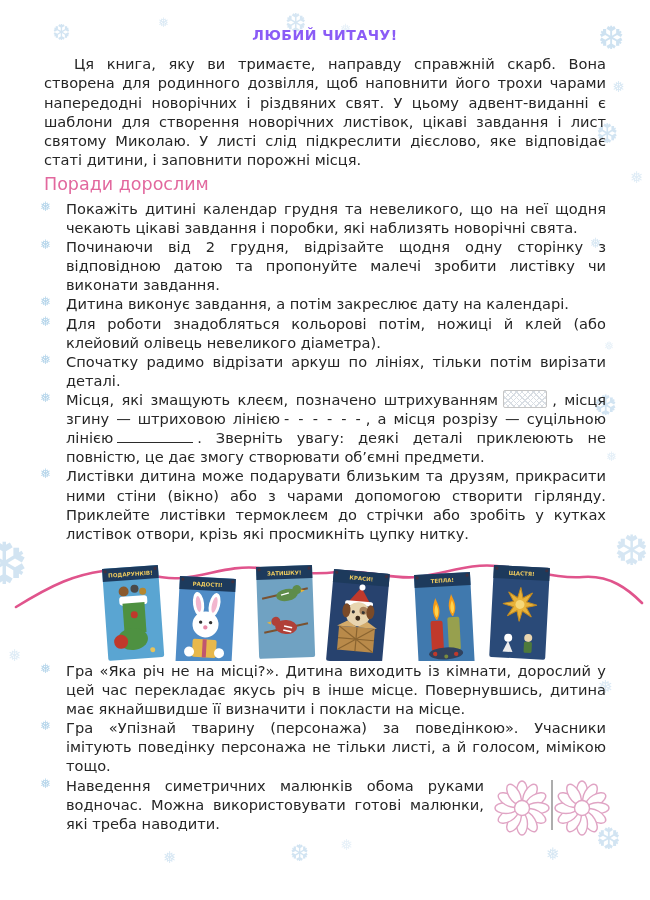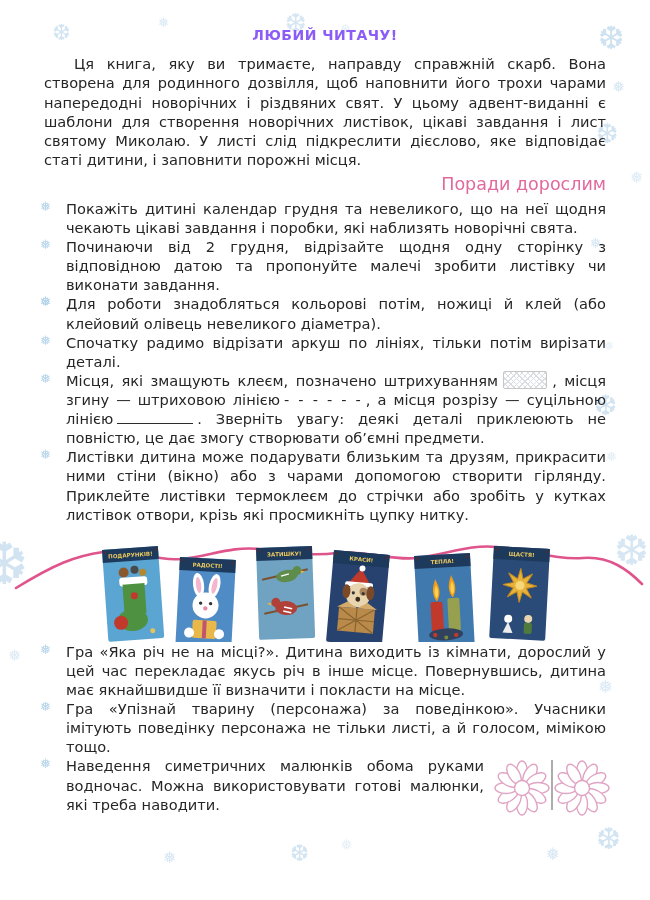--- a/index.html
+++ b/index.html
@@ -9,21 +9,21 @@
     font-family:"DejaVu Sans","Liberation Sans",sans-serif;
     font-size:14.6px;line-height:1.31;
   }
   .content{position:relative;padding:0 44px;z-index:2;}
   .title{
     text-align:center;margin:26px 0 10px;
     font-size:14px;font-weight:bold;color:#8b5cf6;letter-spacing:.5px;
   }
   .intro{margin:0;text-align:justify;text-indent:30px;}
   .sec-heading{
-    text-align:right;color:#e2689e;font-size:17.5px;font-weight:400;
+    text-align:left;color:#e2689e;font-size:17.5px;font-weight:400;
     margin:4px 0 3px;
   }
   ul.tips{list-style:none;margin:0;padding:0;}
   ul.tips li{position:relative;padding-left:22px;text-align:justify;}
   .flake-marker{
     position:absolute;left:-4px;top:1px;color:#b3d4ea;font-size:13px;line-height:1;
   }
   .hatch-sample{
     display:inline-block;width:42px;height:16px;vertical-align:-3px;margin:0 5px;
     border:1px solid #c6c6c6;border-radius:2px;background:
@@ -83,20 +83,21 @@
       <li>
         <span class="flake-marker">❅</span>
         <span>Покажіть дитині календар грудня та невеликого, що на неї щодня чекають цікаві завдання і поробки, які наблизять новорічні свята.</span>
       </li>
       <li>
         <span class="flake-marker">❅</span>
         <span>Починаючи від 2 грудня, відрізайте щодня одну сторінку з відповідною датою та пропонуйте малечі зробити листівку чи виконати завдання.</span>
       </li>
       <li>
         <span class="flake-marker">❅</span>
+        <span>Дитина виконує завдання, а потім закреслює дату на календарі.</span>
       </li>
       <li>
         <span class="flake-marker">❅</span>
         <span>Для роботи знадобляться кольорові потім, ножиці й клей (або клейовий олівець невеликого діаметра).</span>
       </li>
     </ul>
 
     <ul class="tips">
       <li>
         <span class="flake-marker">❅</span>

